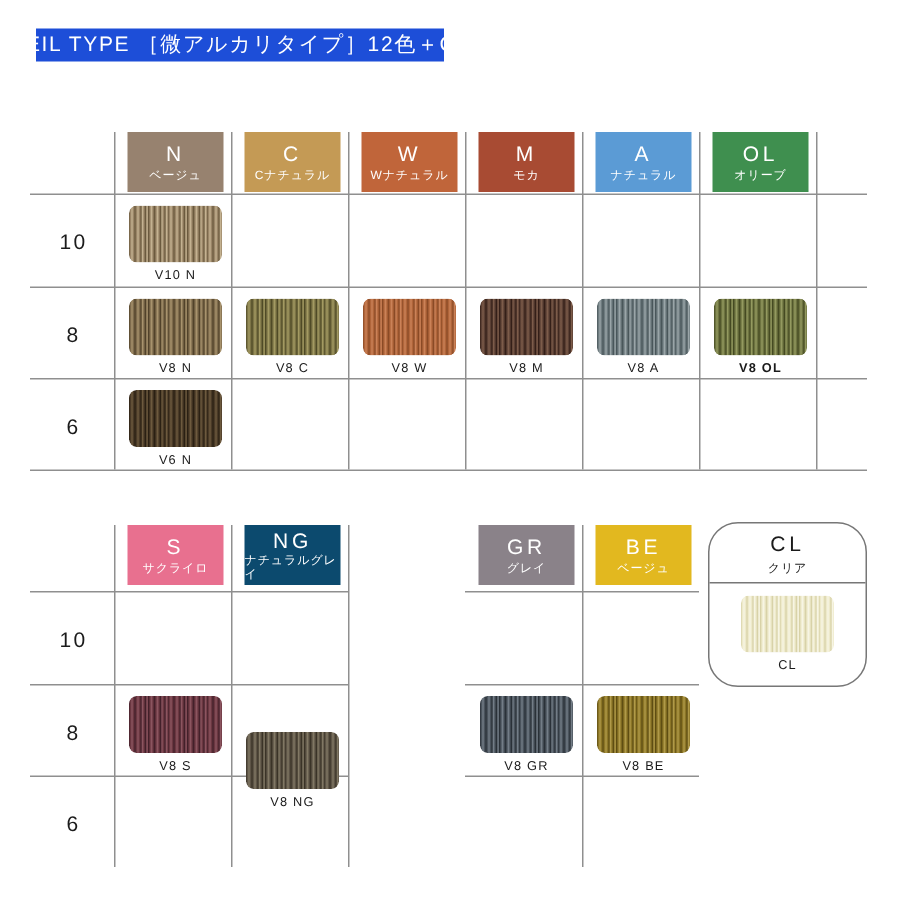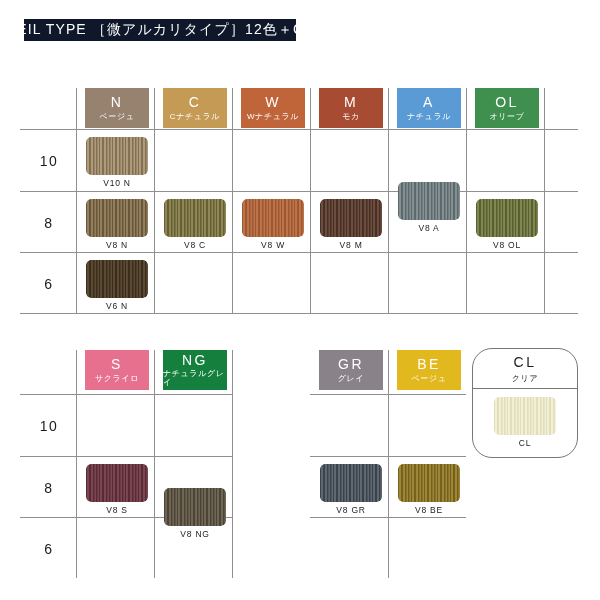--- a/index.html
+++ b/index.html
@@ -15,21 +15,21 @@
     position: relative;
     width: 600px; height: 600px;
     background: #ffffff;
   }
 
   
   .title-banner {
     position: absolute;
     left: 24px; top: 19px;
     width: 272px; height: 22px;
-    background: #0f172a;
+    background: #1d4ed8;
     color: #ffffff;
     font-size: 14px;
     letter-spacing: 1.1px;
     display: flex;
     align-items: center;
     justify-content: center;
     white-space: nowrap;
     font-weight: 400;
   }
   .subtitle {
@@ -207,46 +207,46 @@
           <div class="strands" style="background: repeating-linear-gradient(90deg, rgb(138, 74, 38) 0px, rgb(176, 101, 58) 1px, rgb(203, 130, 88) 2px, rgb(176, 101, 58) 3px, rgb(138, 74, 38) 4px, rgb(176, 101, 58) 5px, rgb(203, 130, 88) 6px, rgb(176, 101, 58) 7px, rgb(138, 74, 38) 8px, rgb(203, 130, 88) 9px, rgb(176, 101, 58) 10px, rgb(138, 74, 38) 11px, rgb(203, 130, 88) 12px, rgb(176, 101, 58) 13px), linear-gradient(rgba(255, 255, 255, 0.22), rgba(0, 0, 0, 0.1) 55%, rgba(0, 0, 0, 0.18));"></div>
         </div>
         <div class="swatch-label">V8 W</div>
       </div>
       <div class="swatch-cell" style="left: 319px; top: 199px; width: 64px;">
         <div class="swatch">
           <div class="strands" style="background: repeating-linear-gradient(90deg, rgb(52, 31, 24) 0px, rgb(91, 64, 52) 1px, rgb(125, 92, 74) 2px, rgb(91, 64, 52) 3px, rgb(52, 31, 24) 4px, rgb(91, 64, 52) 5px, rgb(125, 92, 74) 6px, rgb(91, 64, 52) 7px, rgb(52, 31, 24) 8px, rgb(125, 92, 74) 9px, rgb(91, 64, 52) 10px, rgb(52, 31, 24) 11px, rgb(125, 92, 74) 12px, rgb(91, 64, 52) 13px), linear-gradient(rgba(255, 255, 255, 0.22), rgba(0, 0, 0, 0.1) 55%, rgba(0, 0, 0, 0.18));"></div>
         </div>
         <div class="swatch-label">V8 M</div>
       </div>
-      <div class="swatch-cell" style="left: 397px; top: 182px; width: 64px; justify-content: flex-end;">
+      <div class="swatch-cell" style="left: 397px; top: 199px; width: 64px; justify-content: flex-end;">
         <div class="swatch">
           <div class="strands" style="background: repeating-linear-gradient(90deg, rgb(73, 86, 90) 0px, rgb(110, 123, 127) 1px, rgb(154, 165, 168) 2px, rgb(110, 123, 127) 3px, rgb(73, 86, 90) 4px, rgb(110, 123, 127) 5px, rgb(154, 165, 168) 6px, rgb(110, 123, 127) 7px, rgb(73, 86, 90) 8px, rgb(154, 165, 168) 9px, rgb(110, 123, 127) 10px, rgb(73, 86, 90) 11px, rgb(154, 165, 168) 12px, rgb(110, 123, 127) 13px), linear-gradient(rgba(255, 255, 255, 0.22), rgba(0, 0, 0, 0.1) 55%, rgba(0, 0, 0, 0.18));"></div>
         </div>
         <div class="swatch-label">V8 A</div>
       </div>
-      <div class="swatch-cell" style="left: 475px; top: 199px; width: 64px;">
+      <div class="swatch-cell" style="left: 475px; top: 199px; width: 64px; font-weight: bold;">
         <div class="swatch">
           <div class="strands" style="background: repeating-linear-gradient(90deg, rgb(69, 74, 34) 0px, rgb(109, 115, 64) 1px, rgb(148, 154, 96) 2px, rgb(109, 115, 64) 3px, rgb(69, 74, 34) 4px, rgb(109, 115, 64) 5px, rgb(148, 154, 96) 6px, rgb(109, 115, 64) 7px, rgb(69, 74, 34) 8px, rgb(148, 154, 96) 9px, rgb(109, 115, 64) 10px, rgb(69, 74, 34) 11px, rgb(148, 154, 96) 12px, rgb(109, 115, 64) 13px), linear-gradient(rgba(255, 255, 255, 0.22), rgba(0, 0, 0, 0.1) 55%, rgba(0, 0, 0, 0.18));"></div>
         </div>
         <div class="swatch-label">V8 OL</div>
       </div>
       <div class="swatch-cell" style="left: 85px; top: 260px; width: 64px;">
         <div class="swatch">
           <div class="strands" style="background: repeating-linear-gradient(90deg, rgb(42, 32, 19) 0px, rgb(74, 58, 39) 1px, rgb(109, 90, 62) 2px, rgb(74, 58, 39) 3px, rgb(42, 32, 19) 4px, rgb(74, 58, 39) 5px, rgb(109, 90, 62) 6px, rgb(74, 58, 39) 7px, rgb(42, 32, 19) 8px, rgb(109, 90, 62) 9px, rgb(74, 58, 39) 10px, rgb(42, 32, 19) 11px, rgb(109, 90, 62) 12px, rgb(74, 58, 39) 13px), linear-gradient(rgba(255, 255, 255, 0.22), rgba(0, 0, 0, 0.1) 55%, rgba(0, 0, 0, 0.18));"></div>
         </div>
         <div class="swatch-label">V6 N</div>
       </div>
     </div>
 
   <div id="bottom-table">
       <div class="chip" style="left: 85px; top: 350px; width: 64px; background: rgb(232, 112, 143);">
         <div class="code">S</div>
         <div class="jp">サクライロ</div>
       </div>
-      <div class="chip" style="left: 163px; top: 350px; width: 64px; background: #15803d;">
+      <div class="chip" style="left: 163px; top: 350px; width: 64px; background: #0c4a6e;">
         <div class="code">NG</div>
         <div class="jp">ナチュラルグレイ</div>
       </div>
       <div class="chip" style="left: 319px; top: 350px; width: 64px; background: rgb(138, 130, 137);">
         <div class="code">GR</div>
         <div class="jp">グレイ</div>
       </div>
       <div class="chip" style="left: 397px; top: 350px; width: 64px; background: rgb(226, 184, 31);">
         <div class="code">BE</div>
         <div class="jp">ベージュ</div>

